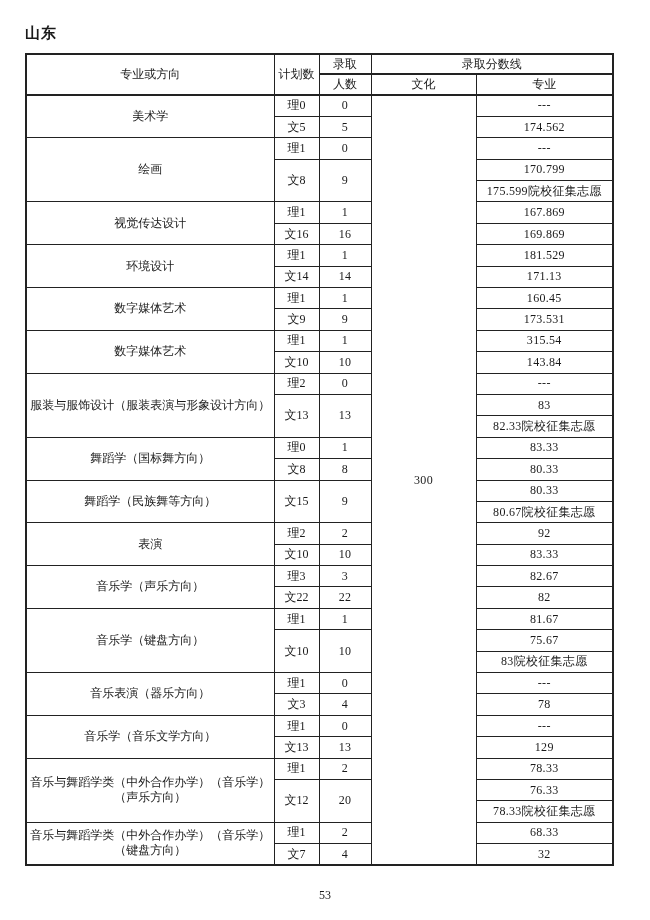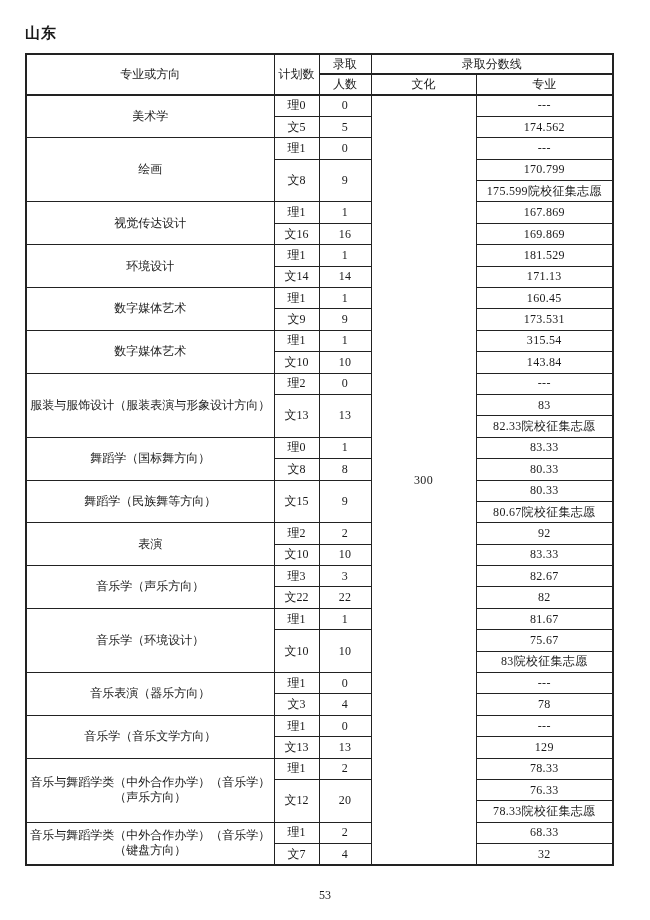--- a/index.html
+++ b/index.html
@@ -194,21 +194,21 @@
           <td rowspan="1">理3</td>
           <td rowspan="1" class="num-cell">3</td>
           <td class="num-cell">82.67</td>
         </tr>
         <tr>
           <td rowspan="1">文22</td>
           <td rowspan="1" class="num-cell">22</td>
           <td class="num-cell">82</td>
         </tr>
         <tr>
-          <td rowspan="3" class="major-cell">音乐学（环境设计）</td>
+          <td rowspan="3" class="major-cell">音乐学（键盘方向）</td>
           <td rowspan="1">理1</td>
           <td rowspan="1" class="num-cell">1</td>
           <td class="num-cell">81.67</td>
         </tr>
         <tr>
           <td rowspan="2">文10</td>
           <td rowspan="2" class="num-cell">10</td>
           <td class="num-cell">75.67</td>
         </tr>
         <tr>

